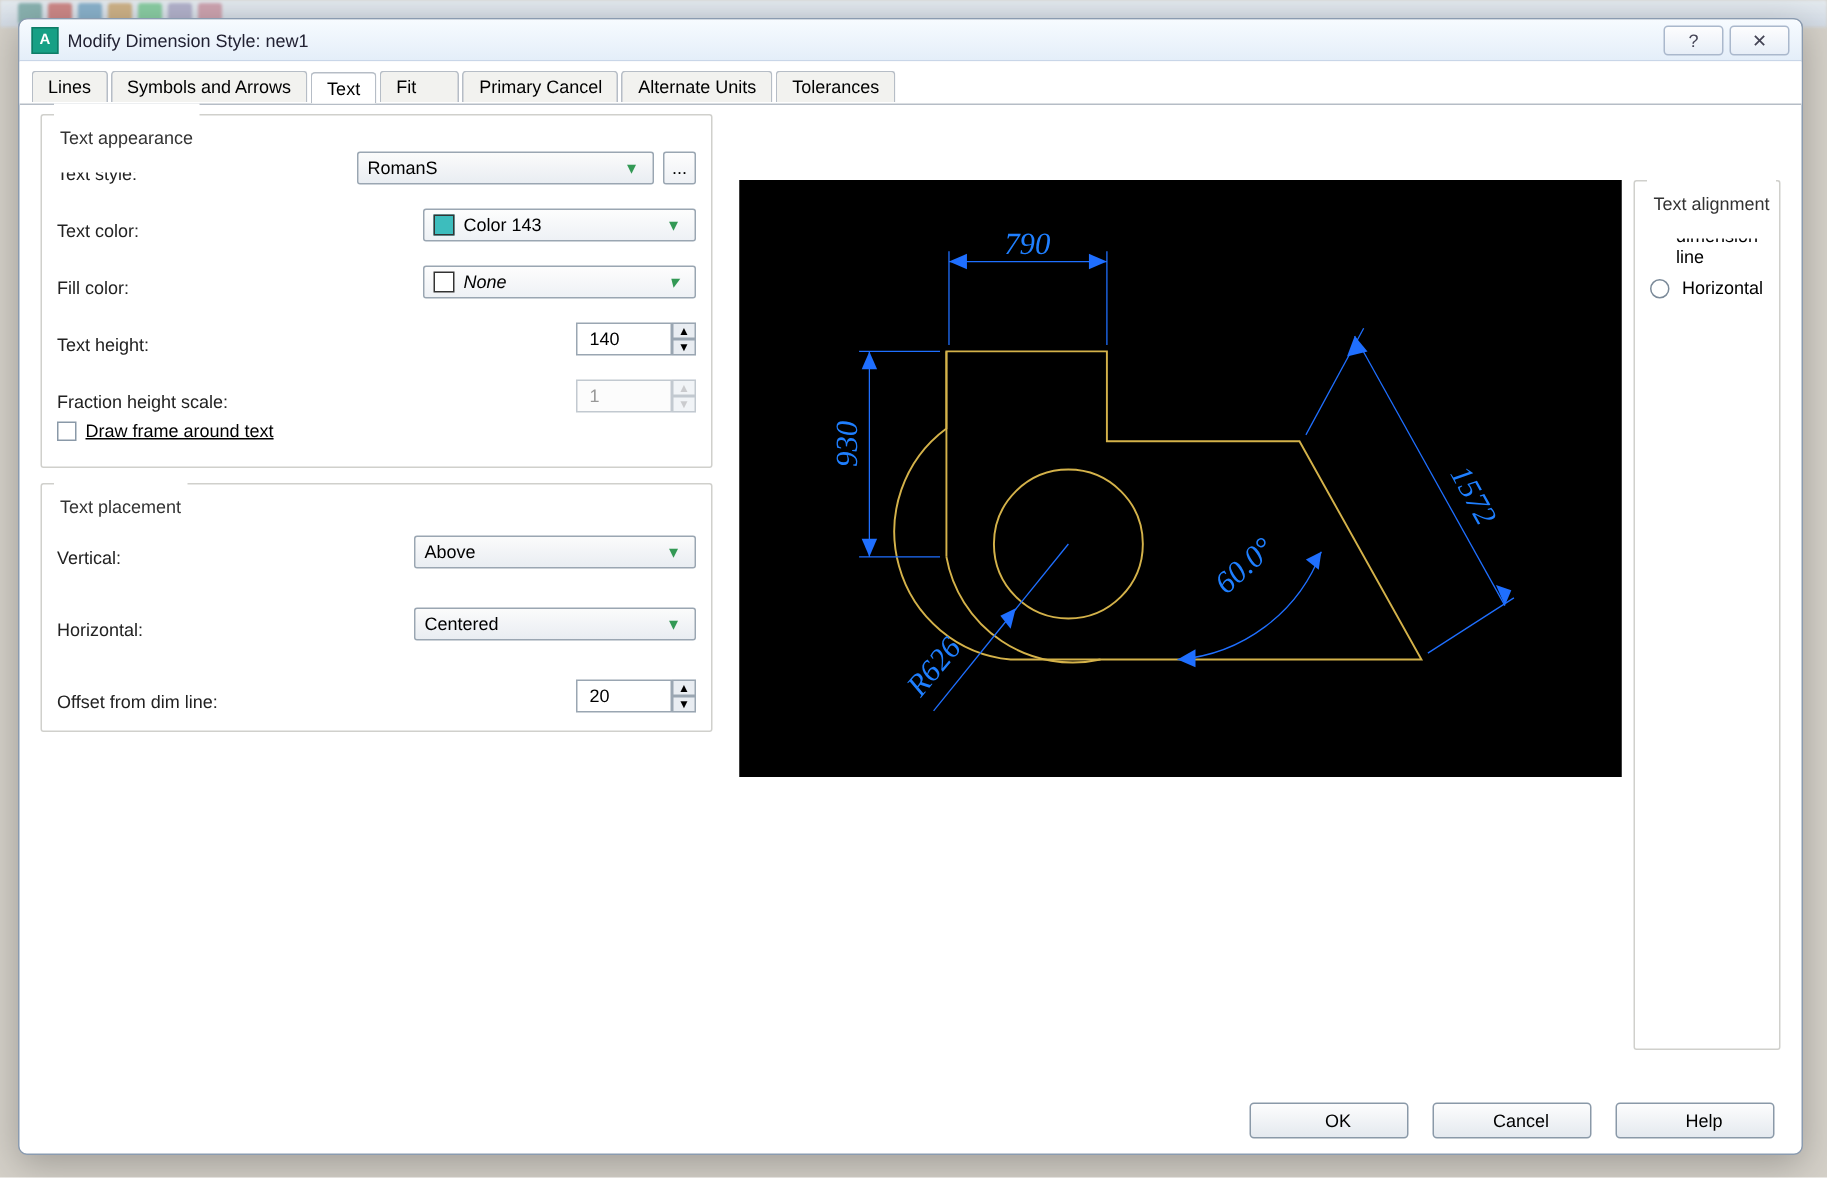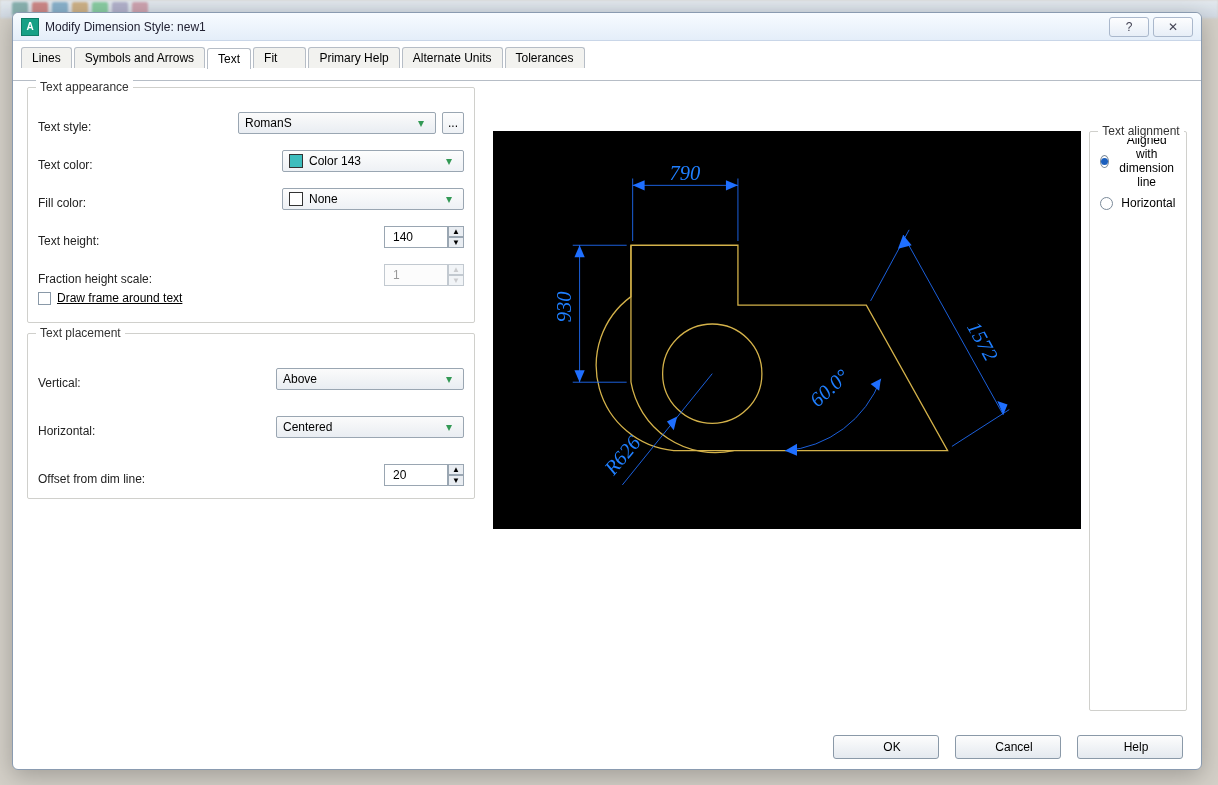--- a/index.html
+++ b/index.html
@@ -9,30 +9,30 @@
 .toolbar-bg span { width: 16px; height: 14px; background: #7aa; border-radius: 2px; }
 
 .dialog { position: absolute; top: 12px; left: 12px; width: 1190px; height: 758px; background: #fff; border: 1px solid #8a9bb0; border-radius: 6px; box-shadow: 0 6px 24px rgba(0,0,0,.25); }
 
 .titlebar { height: 28px; display: flex; align-items: center; padding: 0 8px; background: linear-gradient(#f7fbff,#e4eef9); border-bottom: 1px solid #c9d6e8; border-radius: 6px 6px 0 0; }
 .titlebar .app-icon { width: 18px; height: 18px; background: #16a085; border: 1px solid #0e7c66; margin-right: 6px; display:flex; align-items:center; justify-content:center; color:#fff; font-weight:bold; font-size:10px; }
 .titlebar .title { color: #223; text-align: center; }
 .titlebar .spacer { flex: 1; }
 .titlebar .win-btn { width: 40px; height: 20px; border: 1px solid #aab8cc; border-radius: 3px; background: linear-gradient(#fdfdfe,#e7eef7); margin-left: 4px; display:flex; align-items:center; justify-content:center; color:#445; }
 
-.tabs { display: flex; padding: 6px 8px 12px 8px; border-bottom: 1px solid #b6bdc6; background: #fff; text-align: right; }
+.tabs { display: flex; padding: 6px 8px 1px 8px; border-bottom: 1px solid #b6bdc6; background: #fff; text-align: right; }
 .tab { padding: 3px 10px; border: 1px solid #b6bdc6; border-bottom: none; background: #f2f2ef; margin-right: 2px; border-radius: 3px 3px 0 0; cursor: default; }
 .tab.active { background: #fff; position: relative; top: 1px; }
 
 .content { display: flex; gap: 18px; padding: 6px 14px 0 14px; height: 630px; }
 .left-col { width: 448px; display:flex; flex-direction:column; gap:10px; }
 .right-col { flex: 1; display:flex; flex-direction:row; gap:8px;margin-top:44px; }
 
 .group { border: 1px solid #d0d0cc; border-radius: 2px; padding: 8px 10px 12px 10px; position: relative; }
-.group > .legend { position: absolute; top: -8px; left: 8px; background: #fff; padding: 0 4px; color: #333; }
+.group > .legend { position: absolute; top: -8px; left: 8px; background: #fff; padding: 16px 4px; color: #333; }
 
 .row { display: flex; align-items: flex-end; height: 38px; }
 .row .lbl { width: 200px; color: #222; }
 .row .ctrl { flex: 1; display:flex; align-items:center; gap:6px; }
 
 .dropdown { flex:1; height: 22px; border: 1px solid #9aa6b2; background: linear-gradient(#fdfdfd,#eef1f5); display:flex; align-items:center; padding: 0 6px; position:relative; border-radius:2px; }
 .dropdown .dd-arrow { margin-left:auto; width: 16px; text-align:center; color:#395; }
 .dropdown.select { background: linear-gradient(#fbfbfb,#e9edf2); }
 .sq-btn { width:22px; height:22px; border:1px solid #9aa6b2; background: linear-gradient(#fdfdfd,#eef1f5); display:flex; align-items:center; justify-content:center; border-radius:2px; }
 
@@ -83,21 +83,21 @@
     <div class="win-btn">
         <span>✕</span>
       </div>
   </div>
 
   <div class="tabs">
     <div class="tab">Lines</div>
     <div class="tab">Symbols and Arrows</div>
     <div class="tab active">Text</div>
     <div class="tab" style="padding-right:28px;">Fit</div>
-    <div class="tab">Primary Help</div>
+    <div class="tab">Primary Cancel</div>
     <div class="tab">Alternate Units</div>
     <div class="tab">Tolerances</div>
   </div>
 
   <div class="content">
 
     <div class="left-col">
 
       <div class="group">
         <div class="legend">Text appearance</div>
@@ -121,21 +121,21 @@
             <div class="dropdown">
               <span class="color-swatch" style="background:#3dbdbd"></span>
               <span>Color 143</span>
               <span class="dd-arrow">▾</span>
             </div>
           </div>
         </div>
 
         <div class="row">
           <div class="lbl">Fill color:</div>
-          <div class="ctrl" style="padding-left:44px;">
+          <div class="ctrl" style="padding-left:44px;font-style:italic;">
             <div class="dropdown">
               <span class="color-swatch" style="background:#fff"></span>
               <span>None</span>
               <span class="dd-arrow">▾</span>
             </div>
           </div>
         </div>
 
         <div class="row">
           <div class="lbl">Text height:</div>
@@ -243,21 +243,21 @@
           <polygon points="340,340 354,332 354,346" fill="#1f6fff"></polygon>
           <polygon points="452,256 440,262 450,270" fill="#1f6fff"></polygon>
           <text class="dimtxt" x="378" y="290" transform="rotate(-42 378 290)">60.0°</text>
 
           <line x1="255" y1="250" x2="150" y2="380" stroke="#1f6fff"></line>
           <polygon points="214,300 202,306 210,316" fill="#1f6fff"></polygon>
           <text class="dimtxt" x="140" y="370" transform="rotate(-50 140 370)">R626</text>
         </svg>
       </div>
 
-      <div class="group" style="flex:1;text-align:center;">
+      <div class="group" style="flex:1;">
         <div class="legend">Text alignment</div>
 
         <div class="radio selected">
           <div class="r">
               <div class="dot"></div>
             </div>
           <span>Aligned with dimension line</span>
         </div>
         <div class="radio">
           <div class="r"></div>

